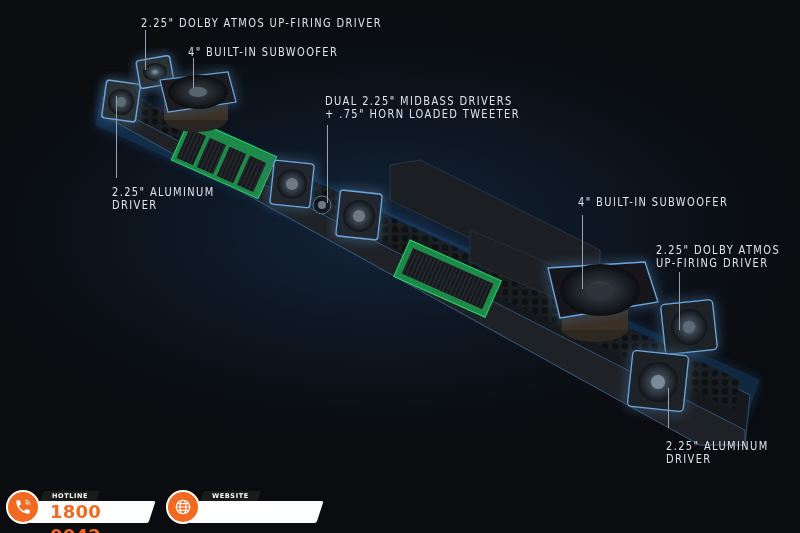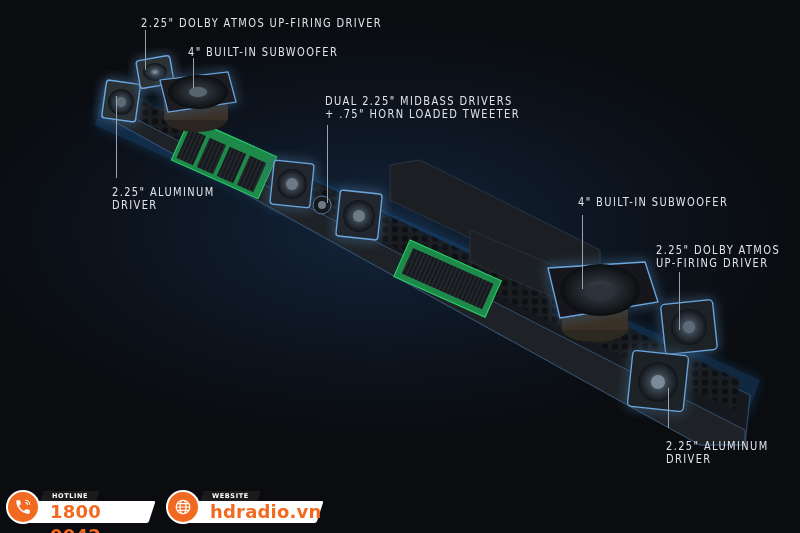--- a/index.html
+++ b/index.html
@@ -175,21 +175,20 @@
           <path d="M15 3a6 6 0 0 1 6 6M15 6a3 3 0 0 1 3 3" stroke="#fff" stroke-width="1.6" fill="none"></path>
         </svg>
     </div>
   </div>
 
   <div class="badge" style="left:166px;width:160px;">
     <div class="plate" style="width:128px;"></div>
     <div class="cap">
         <span>WEBSITE</span>
       </div>
-    <div class="value">hdradio.vn</div>
     <div class="circle">
       <svg width="18" height="18" viewBox="0 0 24 24" fill="none" stroke="#fff" stroke-width="1.6">
           <circle cx="12" cy="12" r="9"></circle>
           <ellipse cx="12" cy="12" rx="4" ry="9"></ellipse>
           <path d="M3 12h18M4.5 7.5h15M4.5 16.5h15"></path>
         </svg>
     </div>
   </div>
 
 </div>

